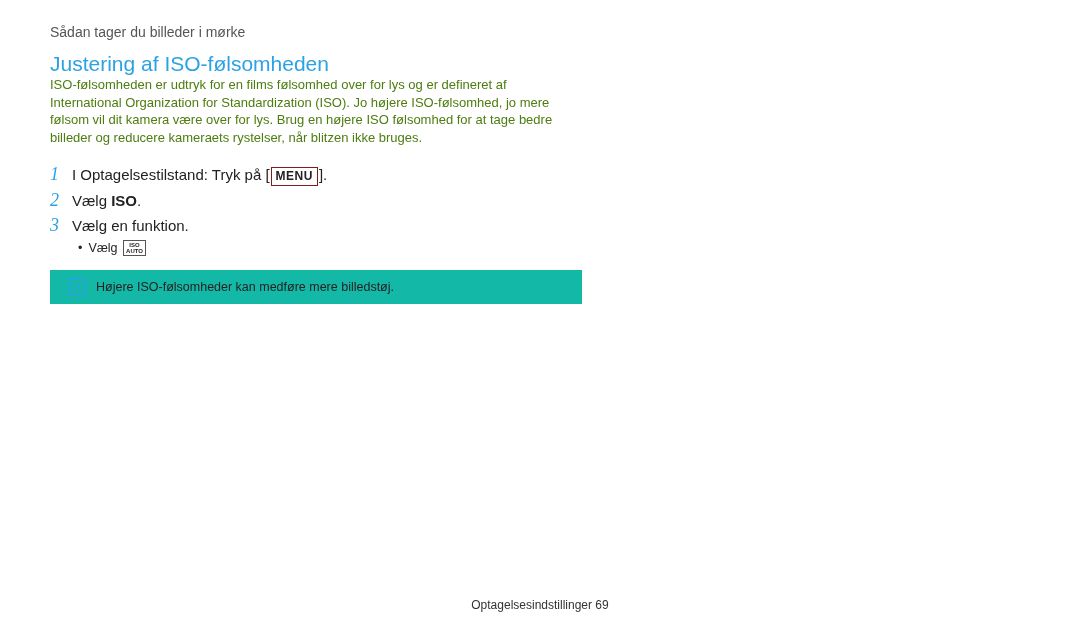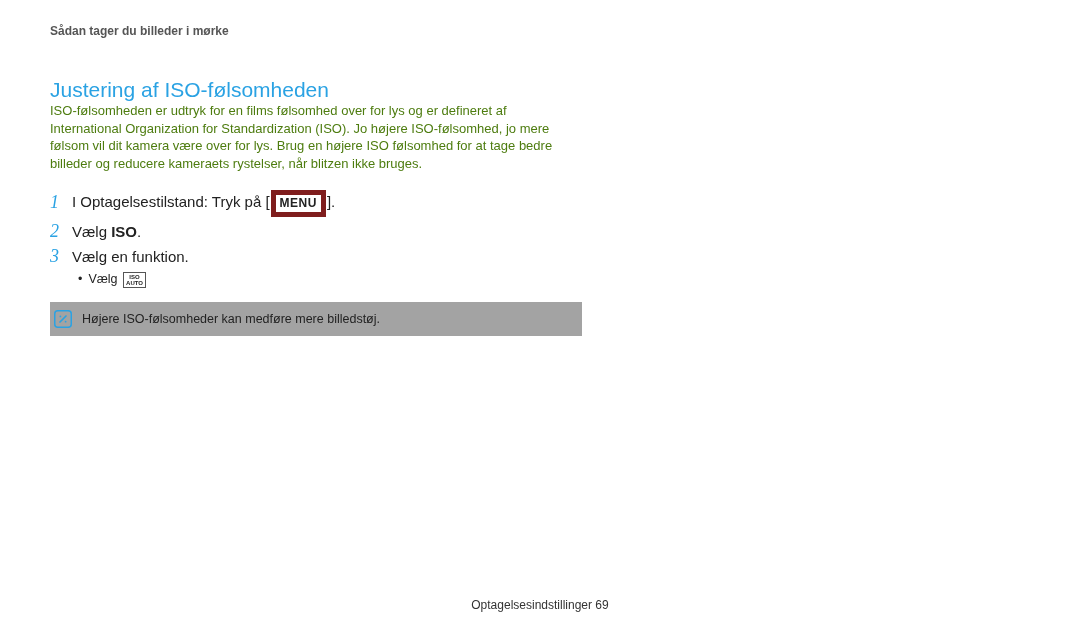--- a/index.html
+++ b/index.html
@@ -8,24 +8,24 @@
     height: 630px;
     background: #fff;
     font-family: "Segoe UI", "Helvetica Neue", Arial, sans-serif;
     position: relative;
     color: #222;
   }
   .page {
     padding: 24px 50px 0 50px;
   }
   .breadcrumb {
-    font-size: 12px;
+    font-size: 14px;
     color: #555;
-    font-weight: 700;
-    margin-bottom: 40px;
+    font-weight: 400;
+    margin-bottom: 12px;
   }
   .section-title {
     font-size: 21px;
     font-weight: 400;
     color: #2aa2e3;
   }
   .intro {
     font-size: 13px;
     line-height: 1.35;
     color: #4d7c0f;
@@ -49,21 +49,21 @@
     width: 22px;
     flex-shrink: 0;
   }
   .step-text {
     font-size: 15px;
     color: #222;
   }
   .step-text .bold { font-weight: 700; }
   .menu-box {
     display: inline-block;
-    border: 5px solid #7f1d1d;
+    border: 1px solid #7f1d1d;
     padding: 0 4px;
     font-size: 12px;
     font-weight: 700;
     letter-spacing: 0.5px;
     line-height: 1.4;
     vertical-align: middle;
     margin: 0 1px;
   }
   .sub-bullet {
     margin-left: 28px;
@@ -84,24 +84,24 @@
     padding: 1px 2px;
     vertical-align: middle;
     text-align: center;
     font-weight: 700;
     margin: 0 2px;
   }
   .iso-auto .top { font-size: 6px; display:block; }
   .iso-auto .bot { font-size: 6px; display:block; }
   .note-box {
     margin-top: 14px;
-    background: #a3a3a3;
+    background: #14b8a6;
     display: flex;
     align-items: center;
-    padding: 8px 4px;
+    padding: 8px 18px;
     max-width: 532px;
   }
   .note-icon {
     width: 18px;
     height: 18px;
     flex-shrink: 0;
     margin-right: 10px;
   }
   .note-icon svg { width: 18px; height: 18px; display:block; }
   .note-text {

